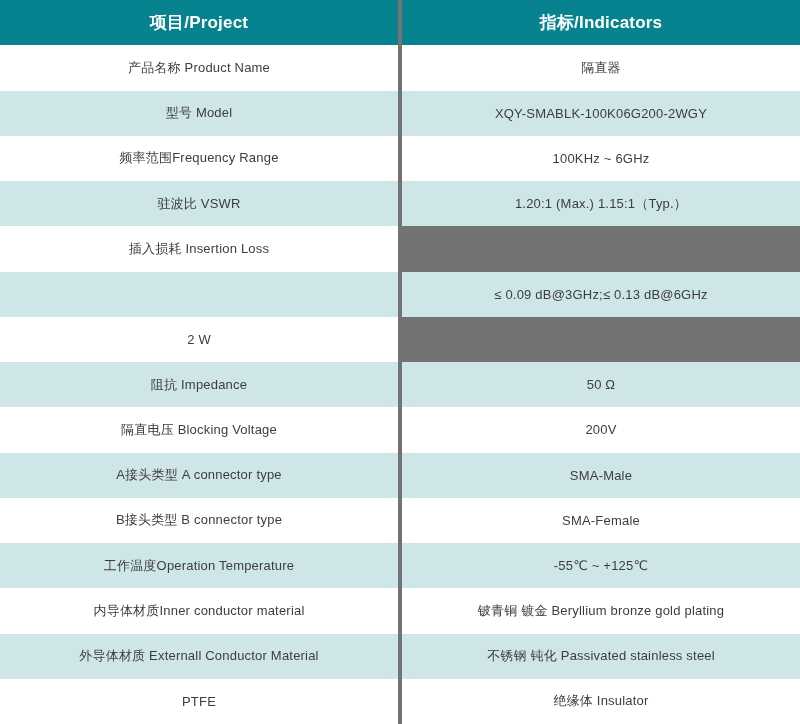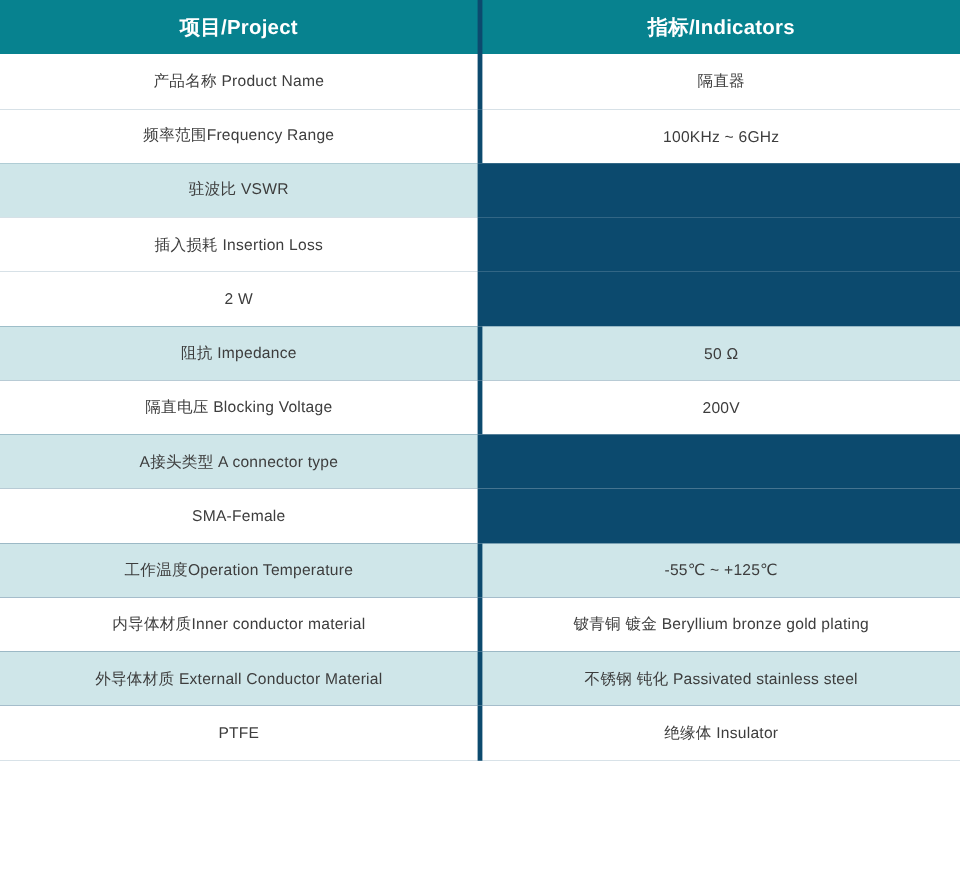--- a/index.html
+++ b/index.html
@@ -22,21 +22,21 @@
   .spec-table {
     width: 800px;
     height: 724px;
     display: grid;
     grid-template-rows: repeat(16, 45.25px);
   }
   .row {
     display: grid;
     grid-template-columns: 398px 398px;
     column-gap: 4px;
-    background: #0c4a6e;
+    background: #737373;
   }
   .cell {
     display: flex;
     align-items: center;
     justify-content: center;
     text-align: center;
     font-size: 13px;
     color: var(--text);
     background: var(--row-bg);
     letter-spacing: 0.2px;
@@ -59,45 +59,56 @@
 <div class="spec-table">
   <div class="row header">
     <div class="cell">项目/Project</div>
     <div class="cell">指标/Indicators</div>
   </div>
 
 <div class="row">
     <div class="cell">产品名称 Product Name</div>
     <div class="cell">隔直器</div>
   </div>
+    <div class="row alt">
+    <div class="cell">型号 Model</div>
+    <div class="cell">XQY-SMABLK-100K06G200-2WGY</div>
+  </div>
     <div class="row">
     <div class="cell">频率范围Frequency Range</div>
     <div class="cell">100KHz ~ 6GHz</div>
   </div>
     <div class="row alt">
     <div class="cell">驻波比 VSWR</div>
+    <div class="cell">1.20:1 (Max.) 1.15:1（Typ.）</div>
   </div>
     <div class="row">
     <div class="cell">插入损耗 Insertion Loss</div>
+  </div>
+    <div class="row alt">
+    <div class="cell"></div>
+    <div class="cell">≤ 0.09 dB@3GHz;≤ 0.13 dB@6GHz</div>
   </div>
     <div class="row">
     <div class="cell">2 W</div>
   </div>
     <div class="row alt">
     <div class="cell">阻抗 Impedance</div>
     <div class="cell">50 Ω</div>
   </div>
     <div class="row">
     <div class="cell">隔直电压 Blocking Voltage</div>
     <div class="cell">200V</div>
   </div>
     <div class="row alt">
     <div class="cell">A接头类型 A connector type</div>
+    <div class="cell">SMA-Male</div>
   </div>
     <div class="row">
+    <div class="cell">B接头类型 B connector type</div>
     <div class="cell">SMA-Female</div>
   </div>
     <div class="row alt">
     <div class="cell">工作温度Operation Temperature</div>
     <div class="cell">-55℃ ~ +125℃</div>
   </div>
     <div class="row">
     <div class="cell">内导体材质Inner conductor material</div>
     <div class="cell">铍青铜 镀金 Beryllium bronze gold plating</div>
   </div>

